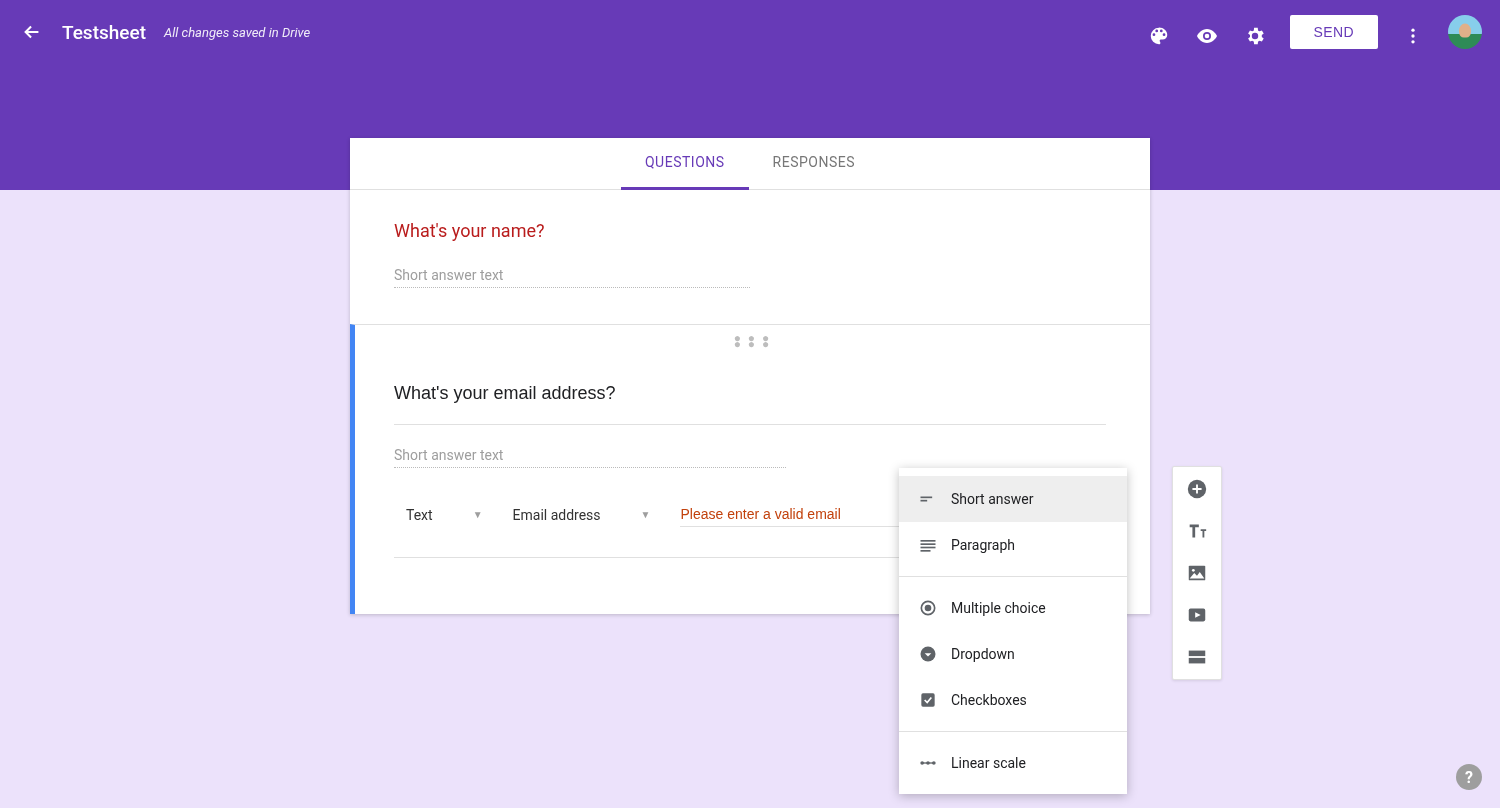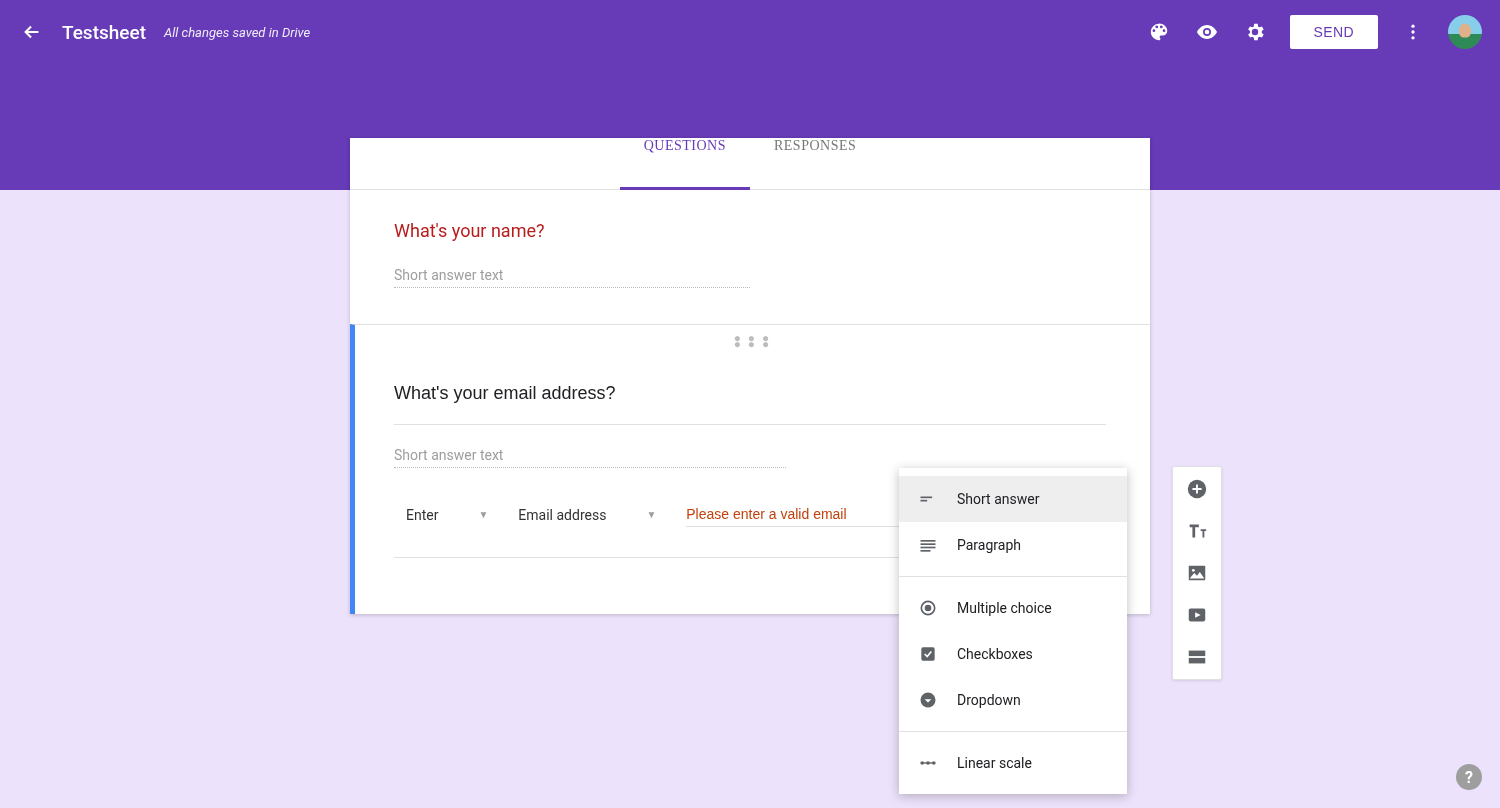--- a/index.html
+++ b/index.html
@@ -21,21 +21,21 @@
     top: 0; left: 0; right: 0;
     height: 64px;
     display: flex;
     align-items: center;
     padding: 12px 18px;
     color: #fff;
   }
   .back-btn { width: 28px; height: 28px; display:flex; align-items:center; justify-content:center; cursor:pointer; margin-right: 16px; }
   .doc-title { font-size: 19px; font-weight: 500; margin-right: 18px; }
   .save-status { font-size: 13px; font-style: italic; opacity: 0.9; }
-  .topbar-right { margin-left: auto; display:flex; align-items:center; gap: 22px; }
+  .topbar-right { margin-left: auto; display:flex; align-items:flex-end; gap: 22px; }
   .icon-btn { width: 26px; height:26px; display:flex; align-items:center; justify-content:center; cursor:pointer; color:#fff; }
   .send-btn {
     background:#fff; color:#673ab7; font-size:14px; font-weight:500;
     border:none; padding: 9px 24px; border-radius:2px; cursor:pointer;
     letter-spacing: 0.4px;
   }
   .avatar {
     width: 34px; height:34px; border-radius:50%;
     background: linear-gradient(180deg,#87ceeb 0%, #87ceeb 55%, #2e8b57 55%, #2e8b57 100%);
     position: relative; overflow:hidden;
@@ -51,22 +51,22 @@
     top: 138px;
     width: 800px;
     background: #fff;
     box-shadow: 0 1px 4px rgba(0,0,0,0.2);
   }
   .tabs {
     display:flex; justify-content:center; border-bottom:1px solid #e0e0e0;
     height: 52px;
   }
   .tab {
-    padding: 0 24px 0; font-size:14px; letter-spacing:0.5px; color:#777;
-    cursor:pointer; position:relative;font-family:Liberation Serif, serif;
+    padding: 16px 24px 0; font-size:14px; letter-spacing:0.5px; color:#777;
+    cursor:pointer; position:relative;
   }
   .tab.active { color:#673ab7; }
   .tab.active::after{
     content:""; position:absolute; bottom:-1px; left:0; right:0; height:3px;
     background:#673ab7;
   }
   .form-body { padding: 30px 44px 10px; }
   .form-title { font-size: 32px; color:#202124; margin-bottom: 28px; font-weight:400;}
   .form-desc { font-size: 14px; color:#202124; margin-bottom: 50px; }
   .q-block { padding: 0 0 26px 0; }
@@ -129,21 +129,21 @@
 
   .dropdown-menu {
     position:absolute; left: 899px; top: 468px;
     width: 228px; background:#fff;
     box-shadow: 0 2px 10px rgba(0,0,0,0.25);
     padding: 8px 0;
     z-index: 50;
   }
   .menu-section-divider { height:1px; background:#e0e0e0; margin:8px 0; }
   .menu-item {
-    display:flex; align-items:center; gap:18px;
+    display:flex; align-items:center; gap:12px;
     padding: 12px 18px; font-size:14px; color:#202124; cursor:pointer;
   }
   .menu-item.sel { background:#eeeeee; }
   .menu-icon { width:22px; height:22px; color:#5f6368; display:flex; align-items:center; justify-content:center; flex-shrink:0; }
 
   .help-btn {
     position:absolute; right:18px; bottom:18px;
     width:26px; height:26px; border-radius:50%;
     background:#9e9e9e; color:#fff; display:flex; align-items:center; justify-content:center;
     font-size:16px; font-weight:bold; cursor:pointer;
@@ -207,21 +207,21 @@
 
   <div class="q-selected">
     <div class="drag-dots">● ● ●<br>● ● ●</div>
     <div class="q-title-row">
       <input class="q-title-input" value="What's your email address?" style="">
     </div>
     <div class="short-answer-ph" style="width:55%">Short answer text</div>
 
     <div class="validation-row">
       <div class="v-select" style="margin-left:12px;">
-        <span>Enter</span>
+        <span>Text</span>
         <span class="tri">▼</span>
       </div>
       <div class="v-select">
         <span>Email address</span>
         <span class="tri">▼</span>
       </div>
       <input class="v-input" value="Please enter a valid email" style="">
     </div>
 
     <div class="q-footer">
@@ -262,34 +262,34 @@
       <svg width="20" height="20" viewBox="0 0 24 24" fill="none" stroke="#5f6368" stroke-width="2">
           <circle cx="12" cy="12" r="8"></circle>
           <circle cx="12" cy="12" r="4" fill="#5f6368" stroke="none"></circle>
         </svg>
     </span>
     <span>Multiple choice</span>
   </div>
   <div class="menu-item">
     <span class="menu-icon">
       <svg width="20" height="20" viewBox="0 0 24 24" fill="#5f6368">
+          <circle cx="12" cy="12" r="9"></circle>
+          <path d="M8 11l4 4 4-4" fill="#fff"></path>
+        </svg>
+    </span>
+    <span>Dropdown</span>
+  </div>
+  <div class="menu-item">
+    <span class="menu-icon">
+      <svg width="20" height="20" viewBox="0 0 24 24" fill="#5f6368">
           <rect x="4" y="4" width="16" height="16" rx="2"></rect>
           <path d="M8 12l3 3 5-6" stroke="#fff" stroke-width="2" fill="none"></path>
         </svg>
     </span>
     <span>Checkboxes</span>
-  </div>
-  <div class="menu-item">
-    <span class="menu-icon">
-      <svg width="20" height="20" viewBox="0 0 24 24" fill="#5f6368">
-          <circle cx="12" cy="12" r="9"></circle>
-          <path d="M8 11l4 4 4-4" fill="#fff"></path>
-        </svg>
-    </span>
-    <span>Dropdown</span>
   </div>
   <div class="menu-section-divider"></div>
   <div class="menu-item">
     <span class="menu-icon">
       <svg width="22" height="20" viewBox="0 0 24 24" fill="#5f6368">
           <circle cx="5" cy="12" r="2.2"></circle>
           <circle cx="12" cy="12" r="2.2"></circle>
           <circle cx="19" cy="12" r="2.2"></circle>
           <rect x="5" y="11.2" width="14" height="1.6"></rect>
         </svg>

